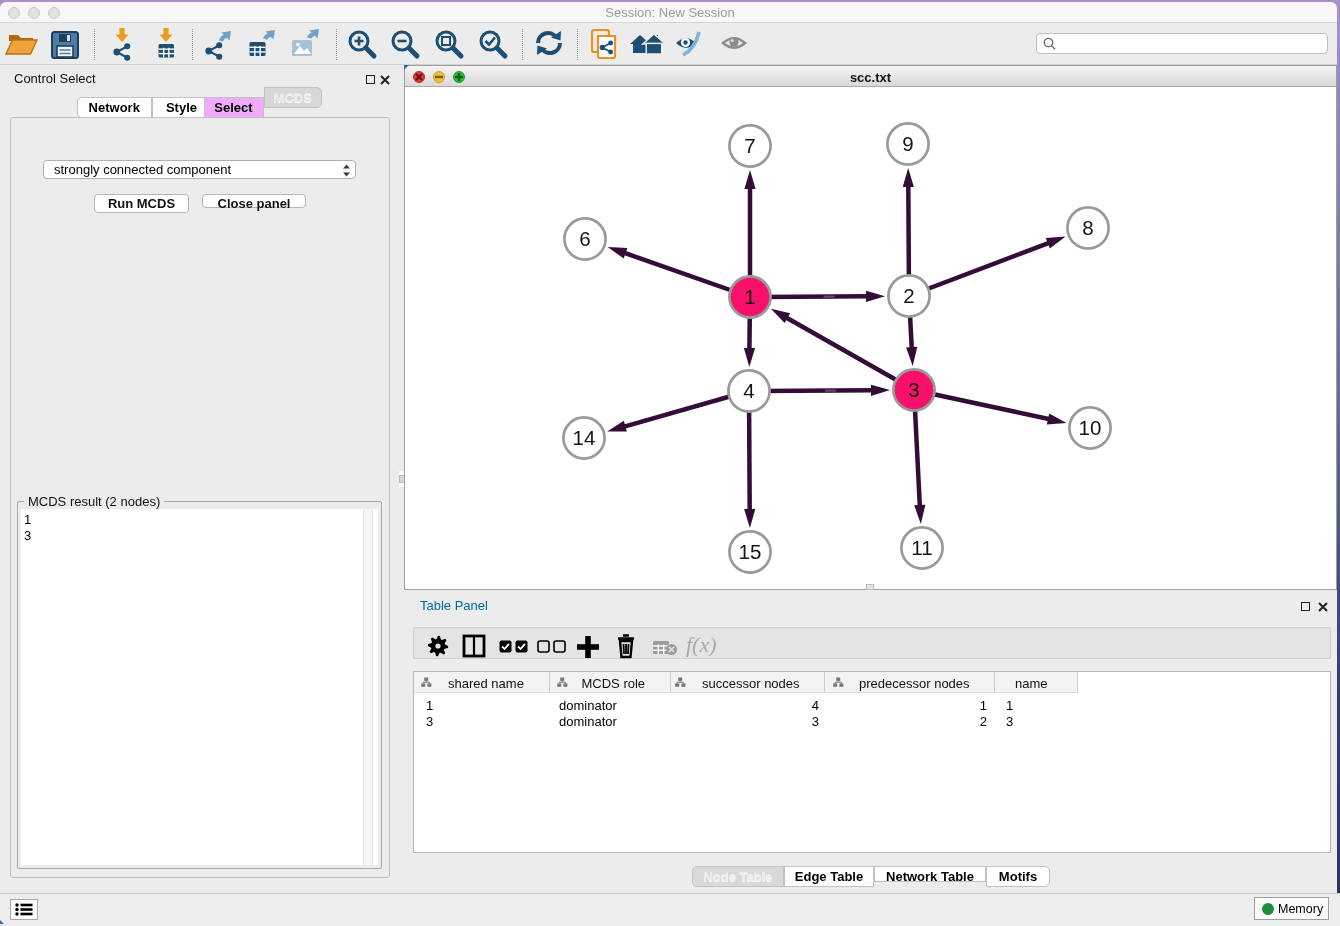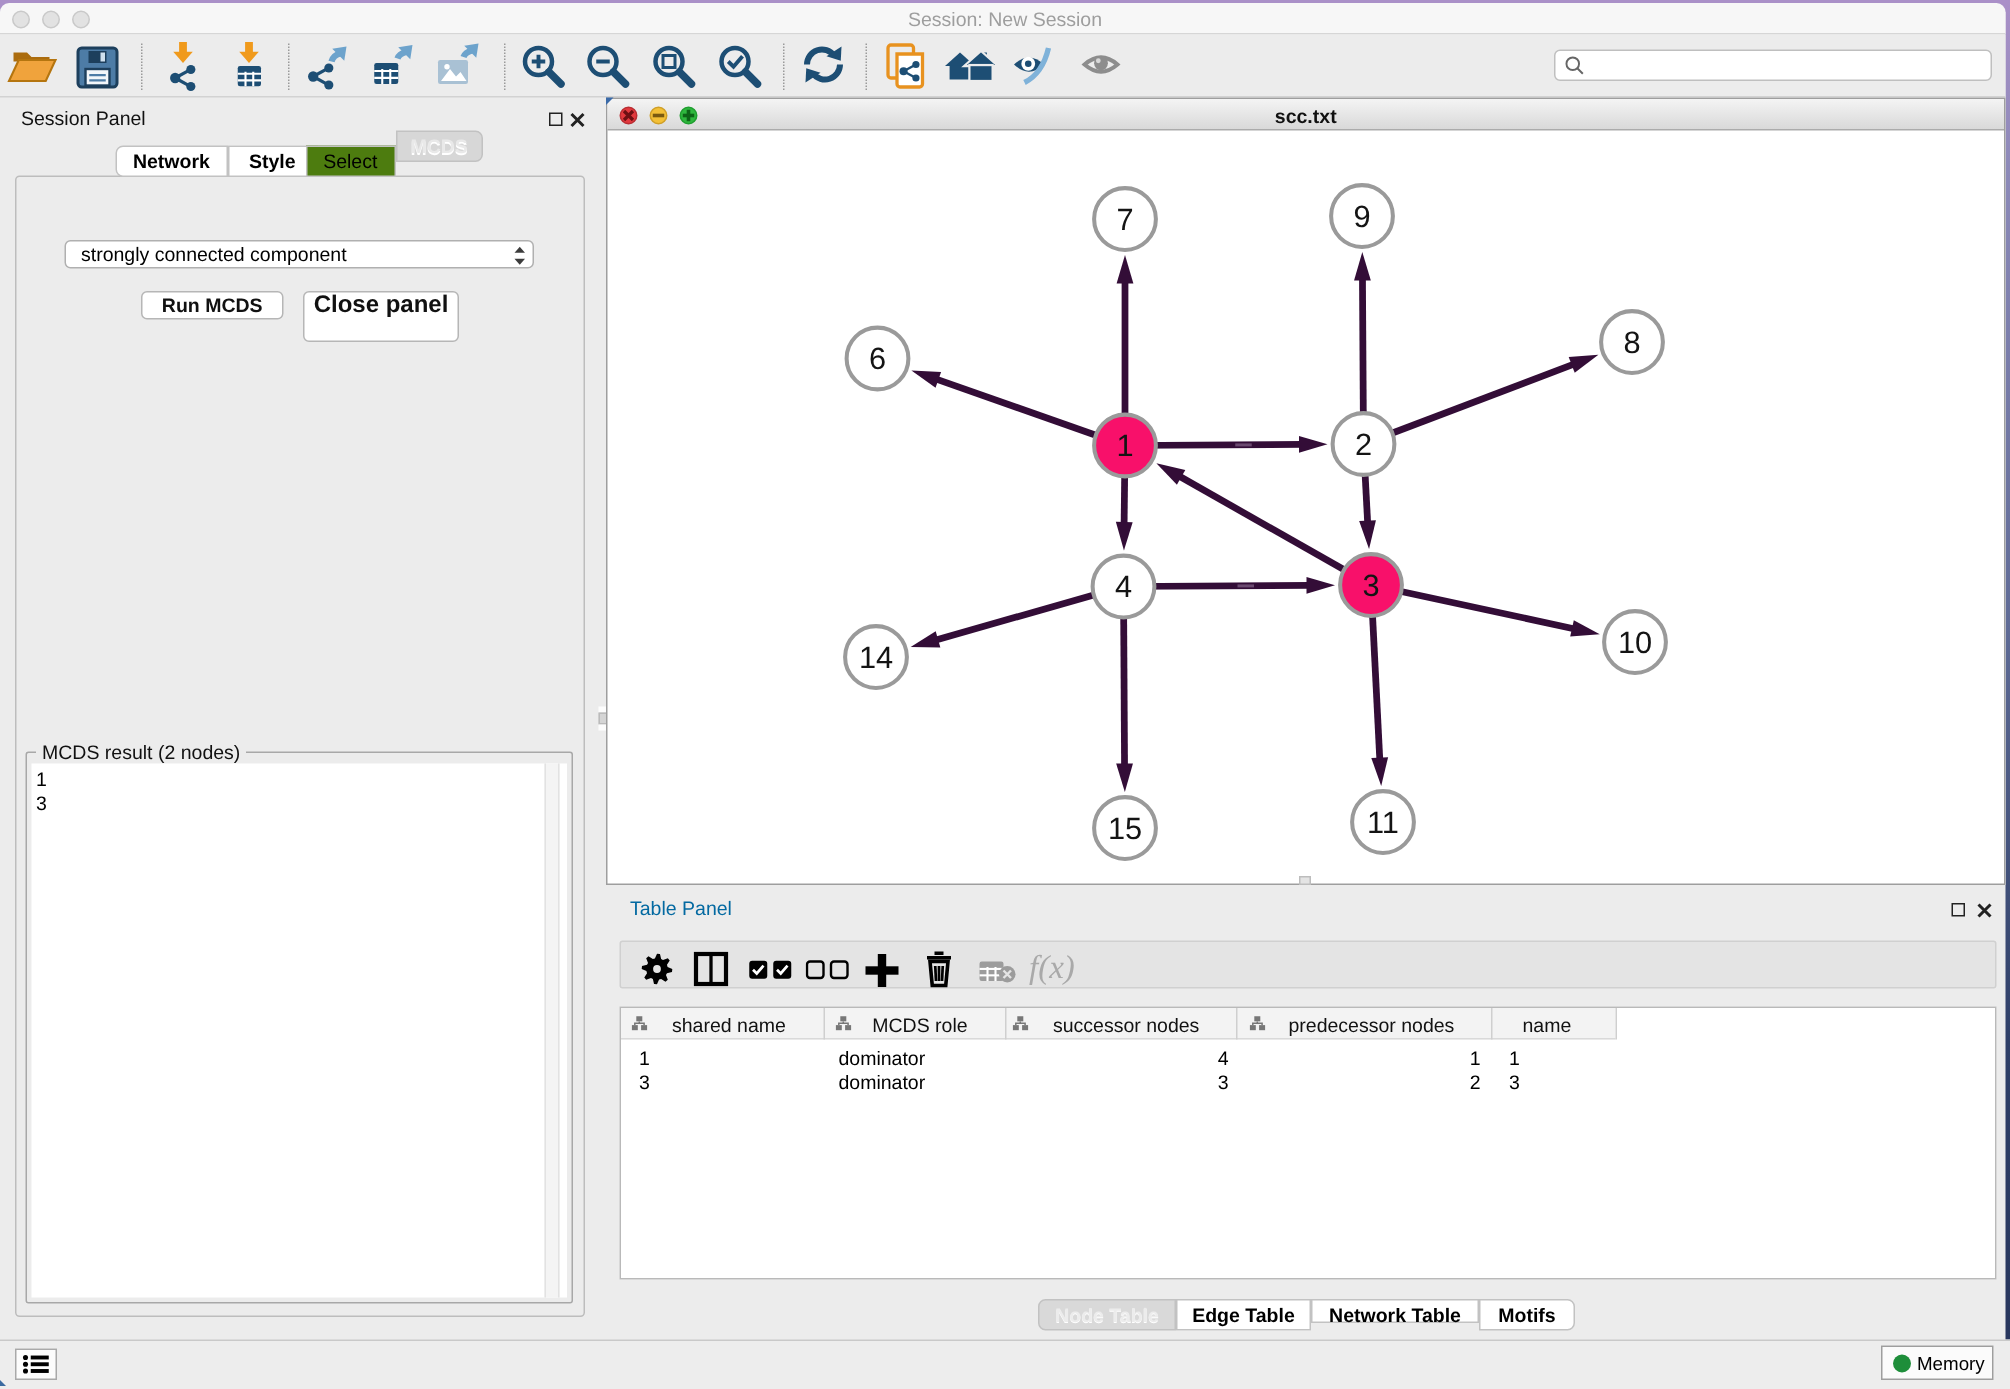--- a/index.html
+++ b/index.html
@@ -138,37 +138,37 @@
     <div class="abs" style="left:336px;top:29px;width:0;height:31px;border-left:1px dotted #9a9a9a;"></div>
     <div class="abs" style="left:522px;top:29px;width:0;height:31px;border-left:1px dotted #9a9a9a;"></div>
     <div class="abs" style="left:577px;top:29px;width:0;height:31px;border-left:1px dotted #9a9a9a;"></div>
 
 <div class="abs" style="left:1036px;top:33px;width:292px;height:21px;background:#fff;border:1px solid #bfbfbf;border-radius:4px;"></div>
 <svg class="abs" style="left:1042px;top:36px;" width="16" height="16" viewBox="0 0 16 16">
       <circle cx="6.5" cy="6.5" r="4.2" fill="none" stroke="#666" stroke-width="1.3"></circle>
       <line x1="9.7" y1="9.7" x2="13.2" y2="13.2" stroke="#666" stroke-width="1.3"></line>
     </svg>
 
-<div class="abs" style="left:14px;top:71px;font-size:13px;color:#111;">Session Panel</div>
+<div class="abs" style="left:14px;top:71px;font-size:13px;color:#111;">Control Select</div>
     <div class="abs" style="left:366px;top:75px;width:9px;height:9px;border:1.3px solid #222;"></div>
     <svg class="abs" style="left:380px;top:75px;" width="10" height="10" viewBox="0 0 10 10">
       <path d="M1,1 L9,9 M9,1 L1,9" stroke="#222" stroke-width="2"></path>
     </svg>
     <div class="abs" style="left:10px;top:117px;width:380px;height:761px;background:#ececec;border:1px solid #bdbdbd;border-radius:3px;"></div>
     <div class="abs" style="left:77px;top:96.5px;width:74.5px;height:21px;background:#fff;border:1px solid #c2c2c2;border-radius:5px 0 0 5px;font-size:13px;font-weight:bold;color:#000;text-align:center;line-height:20px;">Network</div>
     <div class="abs" style="left:151.5px;top:96.5px;width:60px;height:21px;background:#fff;border:1px solid #c2c2c2;font-size:13px;font-weight:bold;color:#000;text-align:center;line-height:20px;">Style</div>
-    <div class="abs" style="left:203.5px;top:96.5px;width:60px;height:21px;background:#4d7c0f;border:1px solid #c2c2c2;font-size:13px;font-weight:normal;color:#000;text-align:center;line-height:20px;">Select</div>
+    <div class="abs" style="left:203.5px;top:96.5px;width:60px;height:21px;background:#f0abfc;border:1px solid #c2c2c2;font-size:13px;font-weight:bold;color:#000;text-align:center;line-height:20px;">Select</div>
     <div class="abs" style="left:263.5px;top:87px;width:58.5px;height:21px;background:#d7d7d7;border:1px solid #c2c2c2;border-radius:0 5px 5px 0;font-size:13px;font-weight:bold;color:#e9e9e9;text-align:center;line-height:20px;text-shadow:0 1px 0 #fff;">MCDS</div>
     <div class="abs" style="left:43px;top:160px;width:313px;height:19px;background:#fff;border:1px solid #b0b0b0;border-radius:4px;font-size:13px;color:#000;line-height:18px;padding-left:10px;">strongly connected component</div>
     <svg class="abs" style="left:341px;top:163.5px;" width="11" height="13" viewBox="0 0 11 13">
       <path d="M5.5,0.5 L9,4.5 L2,4.5 Z" fill="#3c3c3c"></path>
       <path d="M5.5,12.5 L9,8.5 L2,8.5 Z" fill="#3c3c3c"></path>
     </svg>
     <div class="abs" style="left:94px;top:194px;width:95px;height:19px;background:#fff;border:1px solid #b6b6b6;border-radius:4px;font-size:13px;font-weight:bold;color:#111;text-align:center;line-height:18px;">Run MCDS</div>
-    <div class="abs" style="left:202px;top:194px;width:104px;height:34px;background:#fff;border:1px solid #b6b6b6;border-radius:4px;font-size:16px;font-weight:bold;color:#111;text-align:center;line-height:18px;">Close panel</div>
+    <div class="abs" style="left:202px;top:194px;width:104px;height:14px;background:#fff;border:1px solid #b6b6b6;border-radius:4px;font-size:13px;font-weight:bold;color:#111;text-align:center;line-height:18px;">Close panel</div>
     <div class="abs" style="left:17px;top:501px;width:365px;height:368px;border:1px solid #a8a8a8;border-radius:2px;"></div>
     <div class="abs" style="left:24px;top:494px;background:#ececec;padding:0 4px;font-size:13px;color:#111;">MCDS result (2 nodes)</div>
     <div class="abs" style="left:21px;top:509px;width:357px;height:356px;background:#fff;"></div>
     <div class="abs" style="left:363px;top:509px;width:10px;height:356px;background:#f4f4f4;border-left:1px solid #e2e2e2;border-right:1px solid #e2e2e2;"></div>
     <div class="abs" style="left:24px;top:512px;font-size:13px;color:#000;line-height:16px;">1<br>3</div>
     <div class="abs" style="left:399px;top:471px;width:6px;height:4px;background:#fdfdfd;"></div>
     <div class="abs" style="left:399px;top:475px;width:6px;height:8px;background:#d5d5d5;border:1px solid #bbb;"></div>
     <div class="abs" style="left:399px;top:483px;width:6px;height:4px;background:#fdfdfd;"></div>
 
 <div class="abs" style="left:404px;top:65px;width:933px;height:525px;border:1px solid #9e9e9e;background:#fff;"></div>

